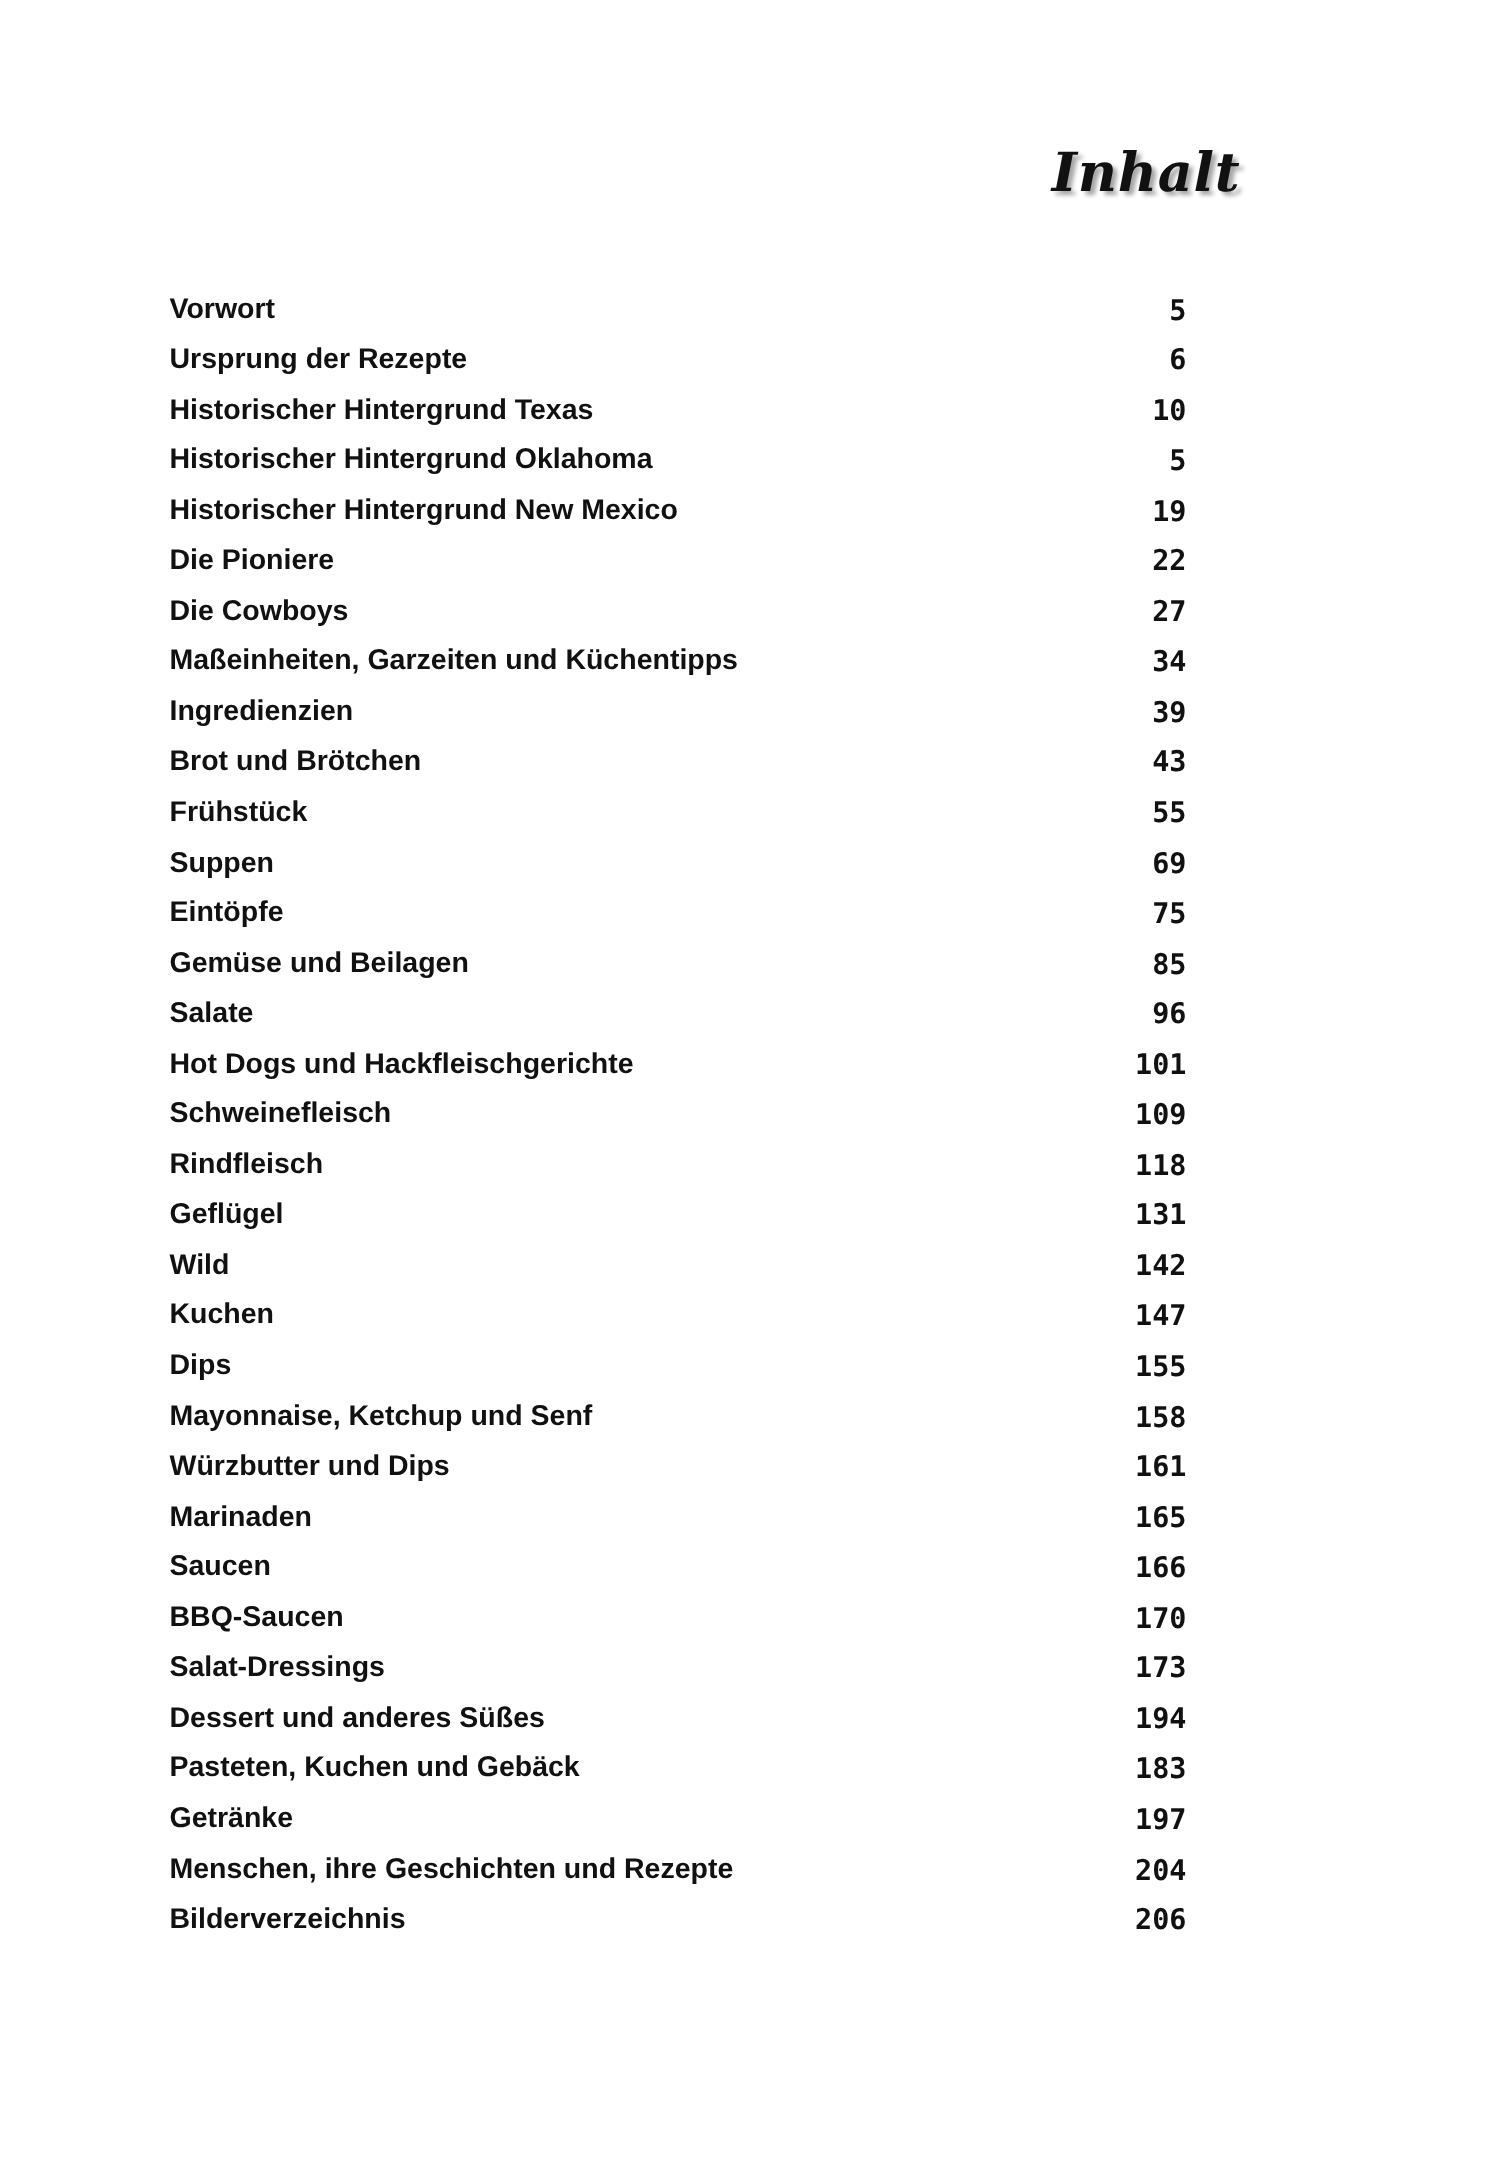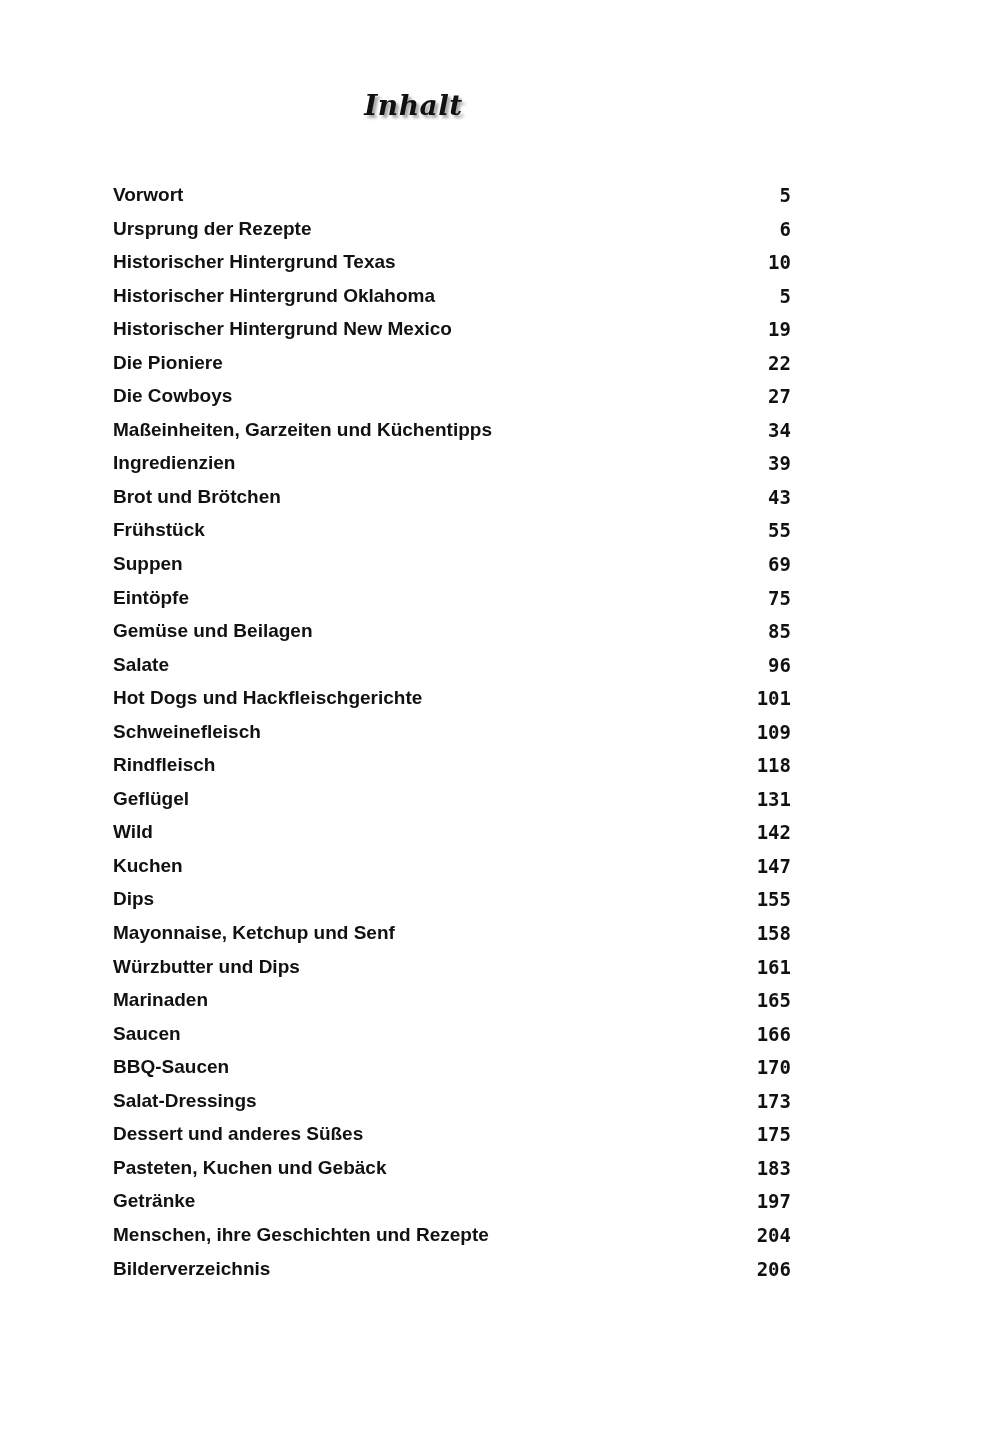--- a/index.html
+++ b/index.html
@@ -12,42 +12,42 @@
       height: 1445px;
       position: relative;
       overflow: hidden;
       color: #111111;
     }
     .page-title {
       position: absolute;
       left: 0;
       width: 827px;
       top: 70px;
-      text-align: center;
+      text-align: right;
       font-family: "DejaVu Serif", serif;
       font-weight: bold;
       font-style: italic;
-      font-size: 28px;
+      font-size: 36px;
       letter-spacing: 0.5px;
       color: #111111;
       text-shadow: 3px 3px 3px rgba(0,0,0,0.35);
     }
     .toc {
       position: absolute;
       left: 113px;
       top: 184px;
       width: 678px;
       margin: 0;
       padding: 0;
       list-style: none;
     }
     .toc-row {
       display: flex;
       justify-content: space-between;
-      align-items: flex-start;
+      align-items: flex-end;
       height: 33.55px;
       font-family: "Liberation Sans", sans-serif;
       font-weight: bold;
       font-size: 19px;
       color: #111111;
     }
     .toc-label {
       white-space: nowrap;
     }
     .toc-page {
@@ -171,21 +171,21 @@
     <li class="toc-row">
       <span class="toc-label">BBQ-Saucen</span>
       <span class="toc-page">170</span>
     </li>
     <li class="toc-row">
       <span class="toc-label">Salat-Dressings</span>
       <span class="toc-page">173</span>
     </li>
     <li class="toc-row">
       <span class="toc-label">Dessert und anderes Süßes</span>
-      <span class="toc-page">175</span>
+      <span class="toc-page">194</span>
     </li>
     <li class="toc-row">
       <span class="toc-label">Pasteten, Kuchen und Gebäck</span>
       <span class="toc-page">183</span>
     </li>
     <li class="toc-row">
       <span class="toc-label">Getränke</span>
       <span class="toc-page">197</span>
     </li>
     <li class="toc-row">

